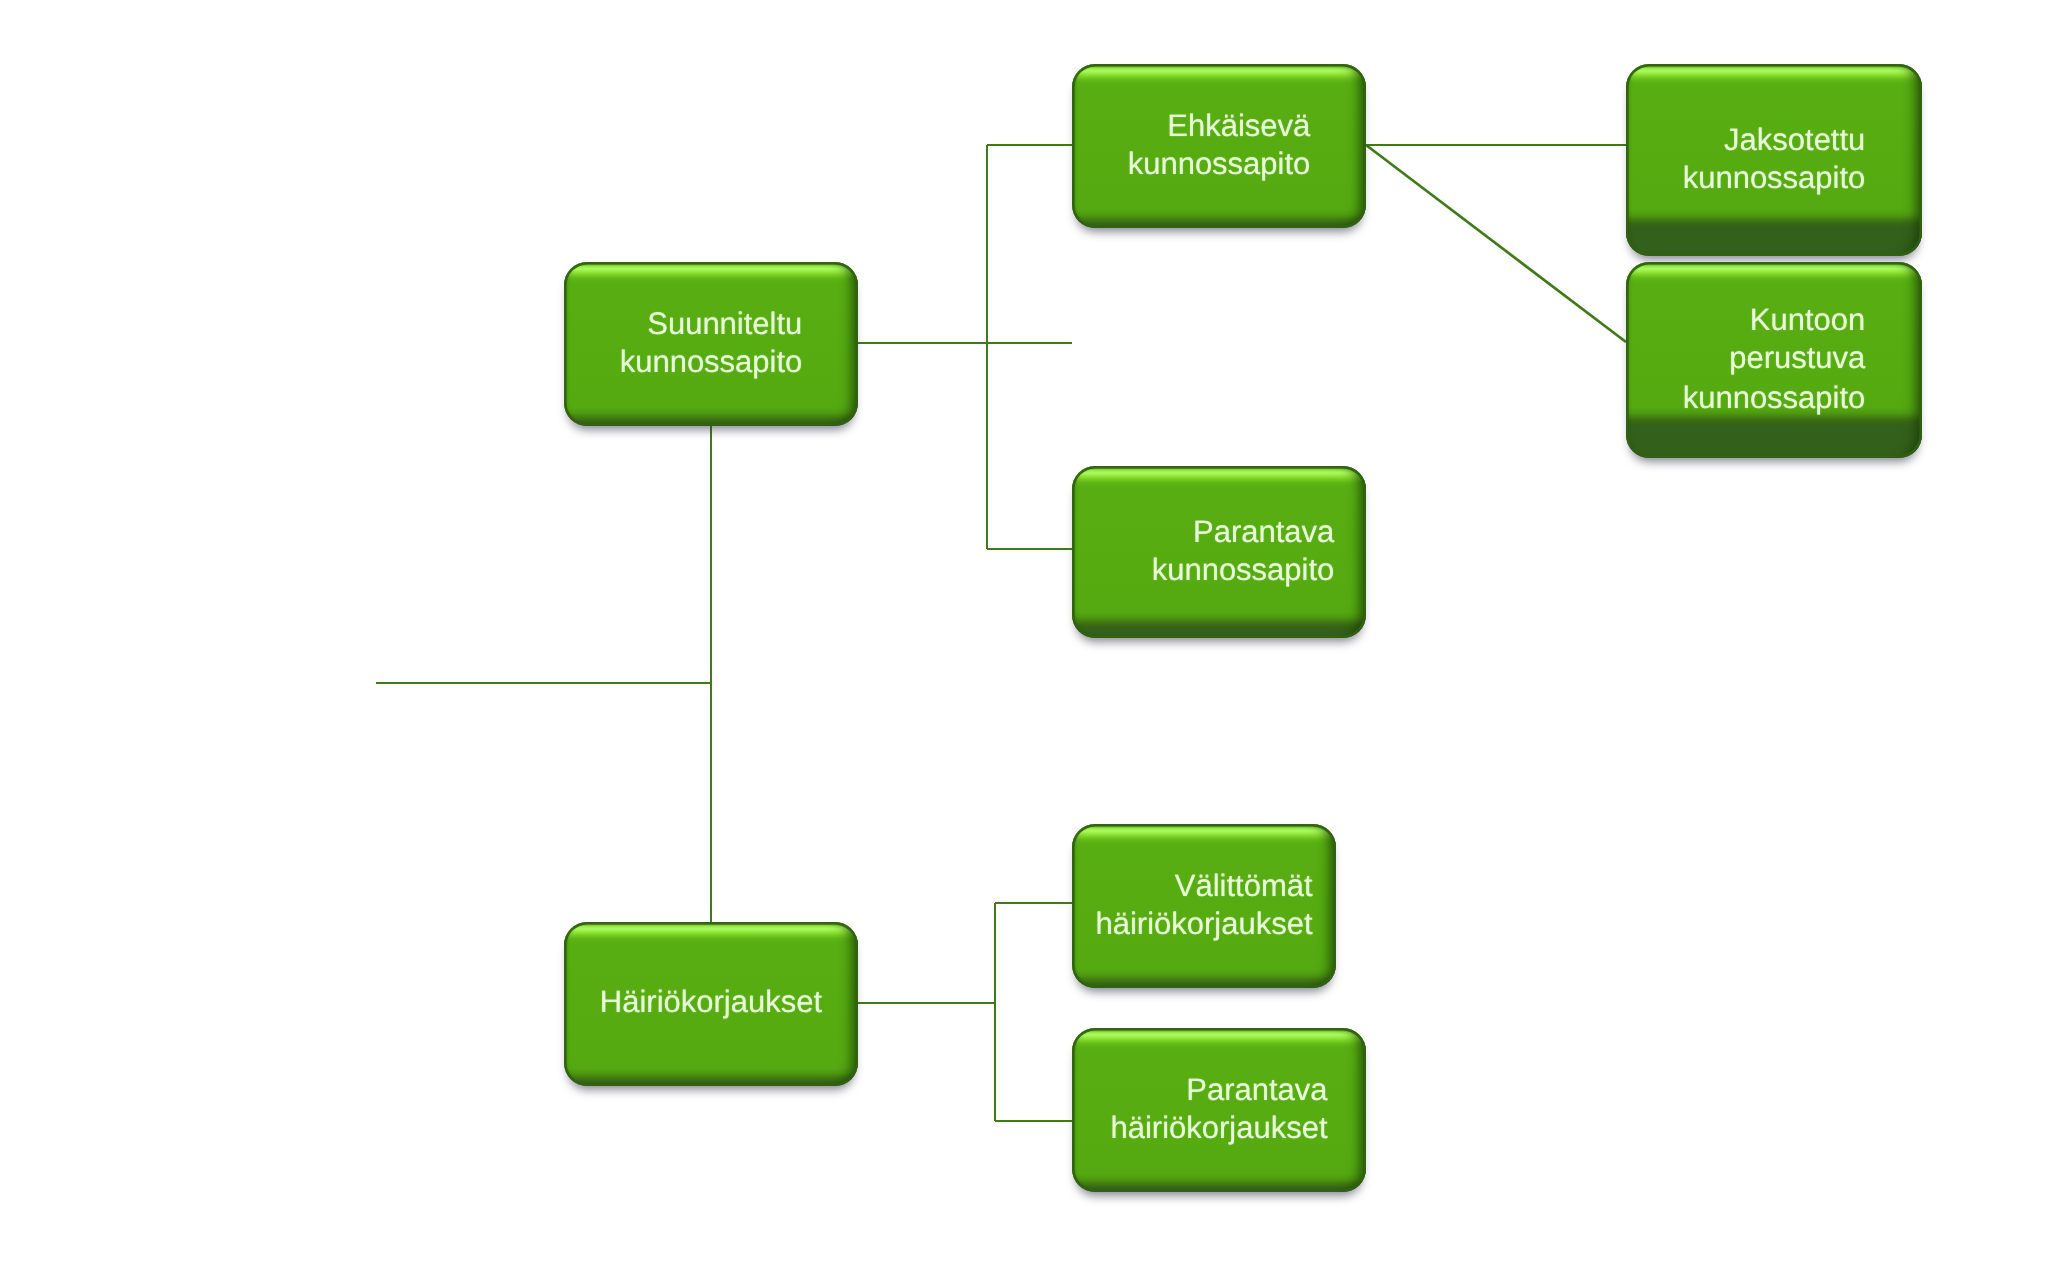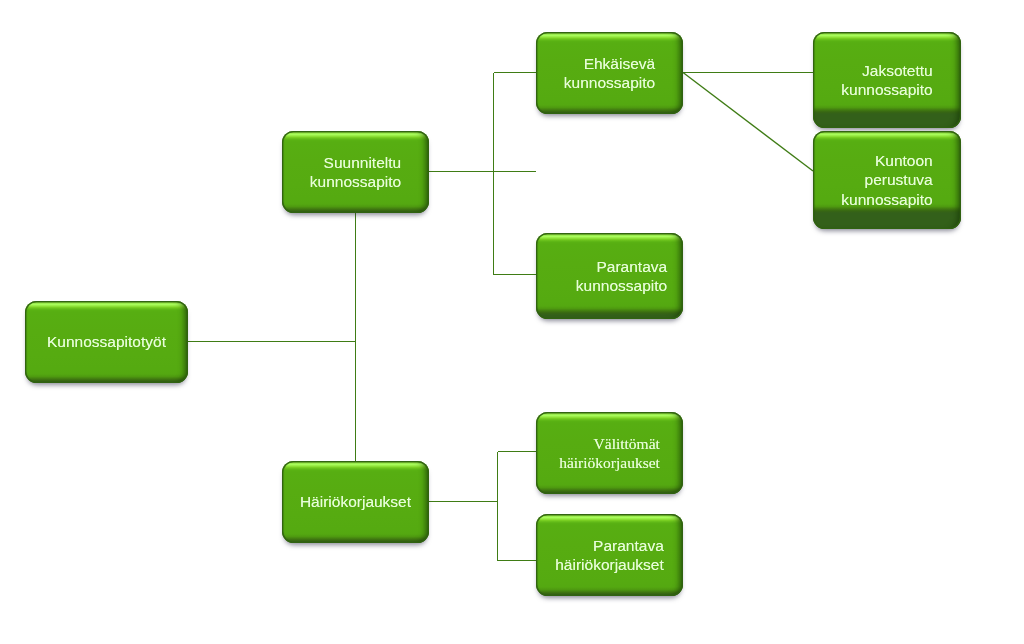--- a/index.html
+++ b/index.html
@@ -46,25 +46,20 @@
       <path d="M429 501.5 H497.5"></path>
       <path d="M497.5 451.5 V560.5"></path>
       <path d="M497.5 451.5 H536"></path>
       <path d="M497.5 560.5 H536"></path>
     </g>
     <g id="linkgroup2" stroke="#3f7c15" stroke-width="1.35" fill="none">
       <path d="M683 72.5 L813 171"></path>
     </g>
   </svg>
   <div id="nodes">
-    <div class="node" style="left: 25px; top: 301px; width: 163px; height: 82px;">
-      <div class="lbl">
-        <span class="ln">Kunnossapitotyöt</span>
-      </div>
-    </div>
     <div class="node" style="left: 282px; top: 131px; width: 147px; height: 82px;">
       <div class="lbl">
         <span class="ln">Suunniteltu</span>
         <span class="ln">kunnossapito</span>
       </div>
     </div>
     <div class="node" style="left: 282px; top: 461px; width: 147px; height: 82px;">
       <div class="lbl">
         <span class="ln">Häiriökorjaukset</span>
       </div>
@@ -74,21 +69,21 @@
         <span class="ln">Ehkäisevä</span>
         <span class="ln">kunnossapito</span>
       </div>
     </div>
     <div class="node" style="left: 536px; top: 233px; width: 147px; height: 86px; padding-left: 24px;">
       <div class="lbl">
         <span class="ln">Parantava</span>
         <span class="ln">kunnossapito</span>
       </div>
     </div>
-    <div class="node" style="left: 536px; top: 412px; width: 147px; height: 82px; font-family: Liberation Serif, serif;">
+    <div class="node" style="left: 536px; top: 412px; width: 132px; height: 82px;">
       <div class="lbl">
         <span class="ln">Välittömät</span>
         <span class="ln">häiriökorjaukset</span>
       </div>
     </div>
     <div class="node" style="left: 536px; top: 514px; width: 147px; height: 82px;">
       <div class="lbl">
         <span class="ln">Parantava</span>
         <span class="ln">häiriökorjaukset</span>
       </div>

